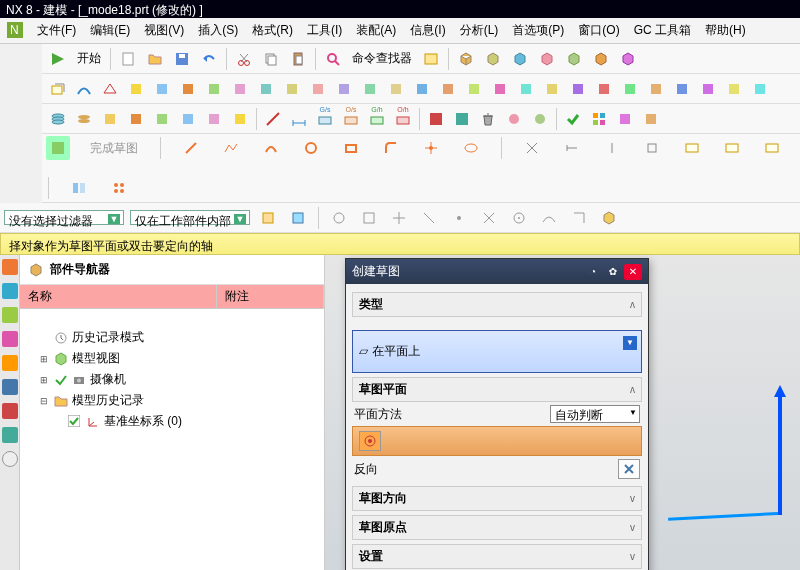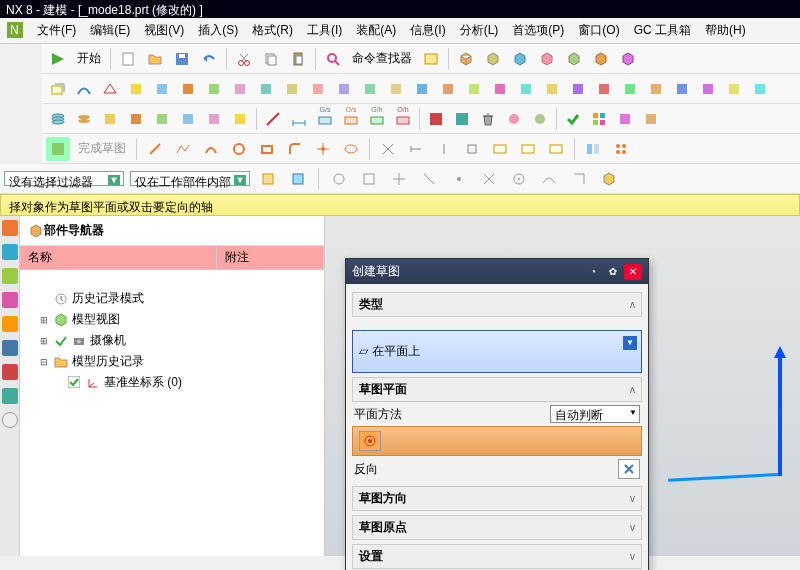--- a/index.html
+++ b/index.html
@@ -12,21 +12,21 @@
 .tsep { width: 1px; height: 22px; background: #ccc; margin: 0 2px; }
 .tlabel { padding: 0 4px; }
 .filterbar { background: #f8f8f8; border-bottom: 1px solid #ddd; padding: 2px 4px; display: flex; gap: 6px; align-items: center; height: 30px; }
 .combo { border: 1px solid #7a9; background: #fff; padding: 2px 18px 2px 4px; position: relative; display: inline-block; height: 15px; min-width: 120px; }
 .combo::after { content: "▼"; position: absolute; right: 3px; top: 3px; background: #4a7; color: #fff; width: 12px; text-align: center; font-size: 9px; }
 .statusbar { background: linear-gradient(#fef7a0, #f7ee80); border: 1px solid #d4c860; padding: 4px 8px; height: 22px; }
 .mainbody { display: flex; height: 340px; }
 .sidebar { width: 20px; background: #e8e8e8; border-right: 1px solid #ccc; display: flex; flex-direction: column; gap: 8px; padding: 4px 2px; }
 .sideicon { width: 16px; height: 16px; border-radius: 2px; }
 .navpanel { width: 305px; background: #fff; border-right: 1px solid #ccc; display: flex; flex-direction: column; }
-.navhead { display: flex; align-items: center; padding: 6px 8px; border-bottom: 1px solid #ddd; }
+.navhead { display: flex; align-items: center; gap: 6px; padding: 6px 8px; border-bottom: 1px solid #ddd; }
 .navcols { display: flex; background: #fca5a5; border-bottom: 1px solid #ccc; }
 .navcol { padding: 3px 8px; border-right: 1px solid #ccc; }
 .navtree { flex: 1; overflow: auto; padding: 18px 6px; }
 .treenode { display: flex; align-items: center; gap: 4px; padding: 2px 0; }
 .treenode.d1 { padding-left: 14px; }
 .treenode.d3 { padding-left: 42px; }
 .twisty { width: 10px; font-size: 9px; color: #555; }
 .ticon { width: 14px; height: 14px; display: inline-block; }
 .viewport { flex: 1; background: linear-gradient(#e6e6e6, #cfd5da); position: relative; }
 .axis-z { position: absolute; bottom: 80px; right: 18px; width: 4px; height: 120px; background: #0050ff; }
@@ -451,21 +451,21 @@
         <rect x="3" y="3" width="10" height="10" fill="#d7d"></rect>
       </svg>
     </span>
   <span class="tbtn">
       <svg width="16" height="16">
         <rect x="3" y="3" width="10" height="10" fill="#e4af6f"></rect>
       </svg>
     </span>
 </div>
 
-<div class="toolbar" style="gap:4px;">
+<div class="toolbar" style="gap:16px;">
   <span class="tbtn" style="background:#9fb;">
       <svg width="16" height="16">
         <rect x="2" y="2" width="12" height="12" fill="#8c6"></rect>
       </svg>
     </span>
   <span class="tlabel" style="color:#999;">完成草图</span>
   <span class="tsep"></span>
   <span class="tbtn">
       <svg width="16" height="16">
         <line x1="3" y1="13" x2="13" y2="3" stroke="#e73" stroke-width="2"></line>

